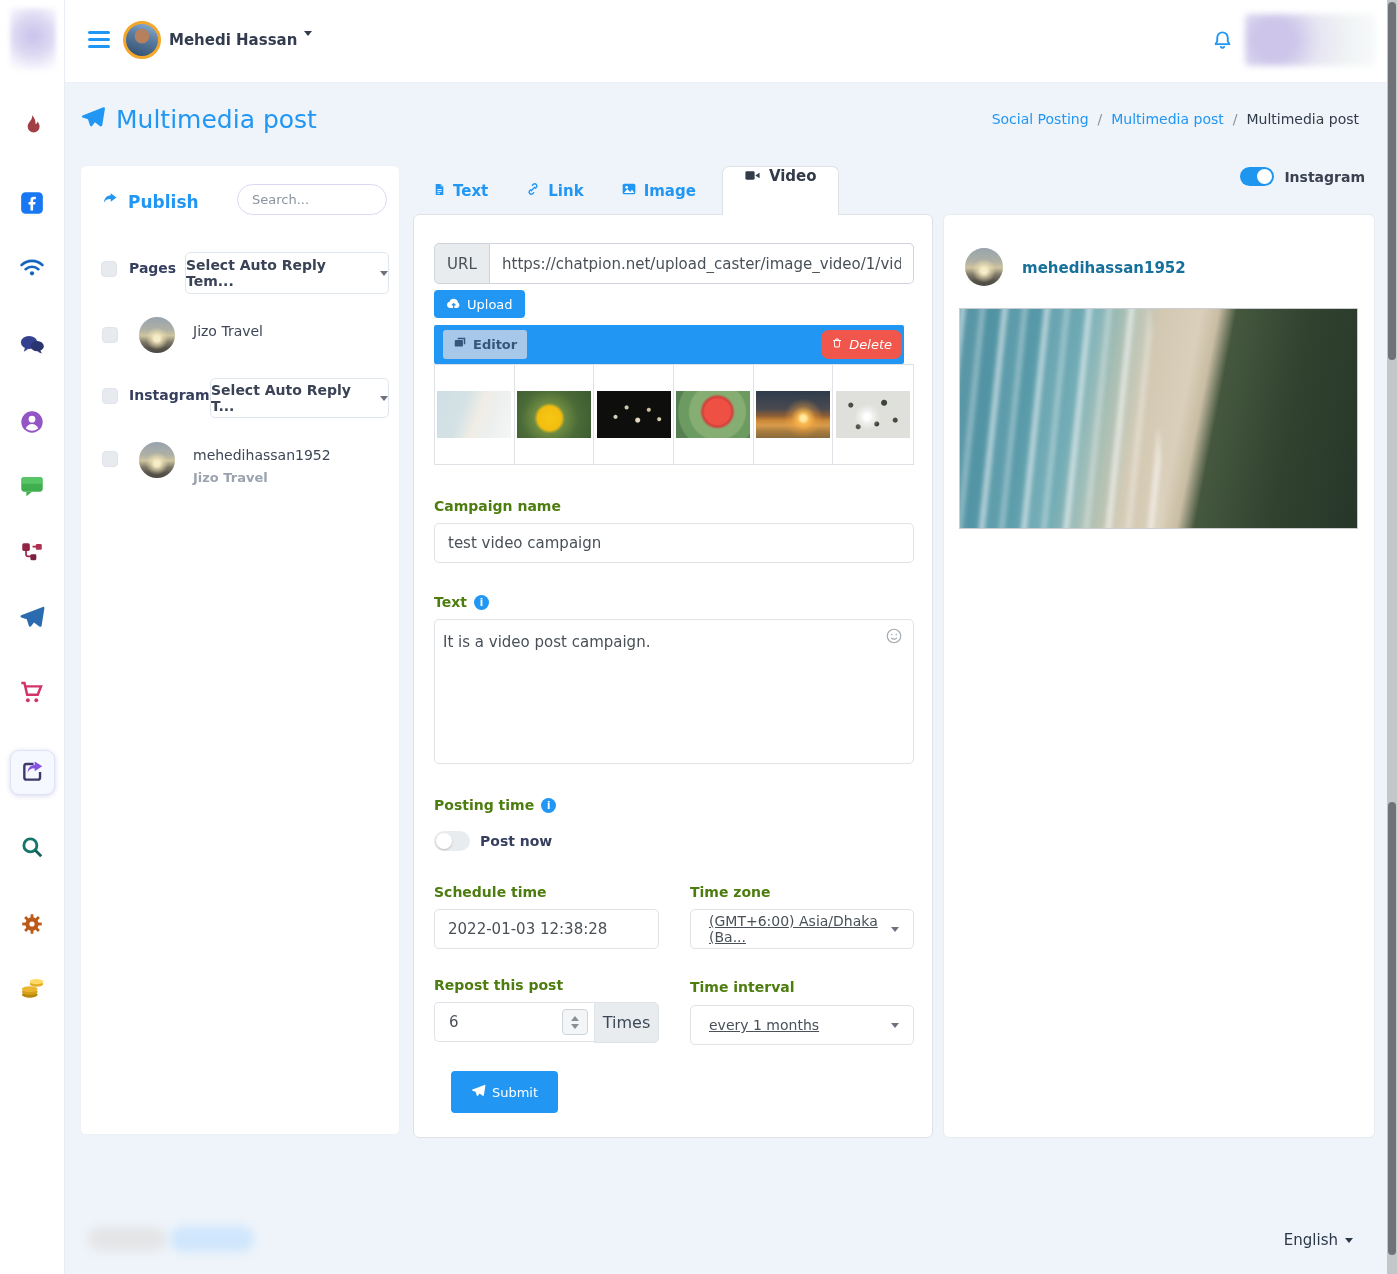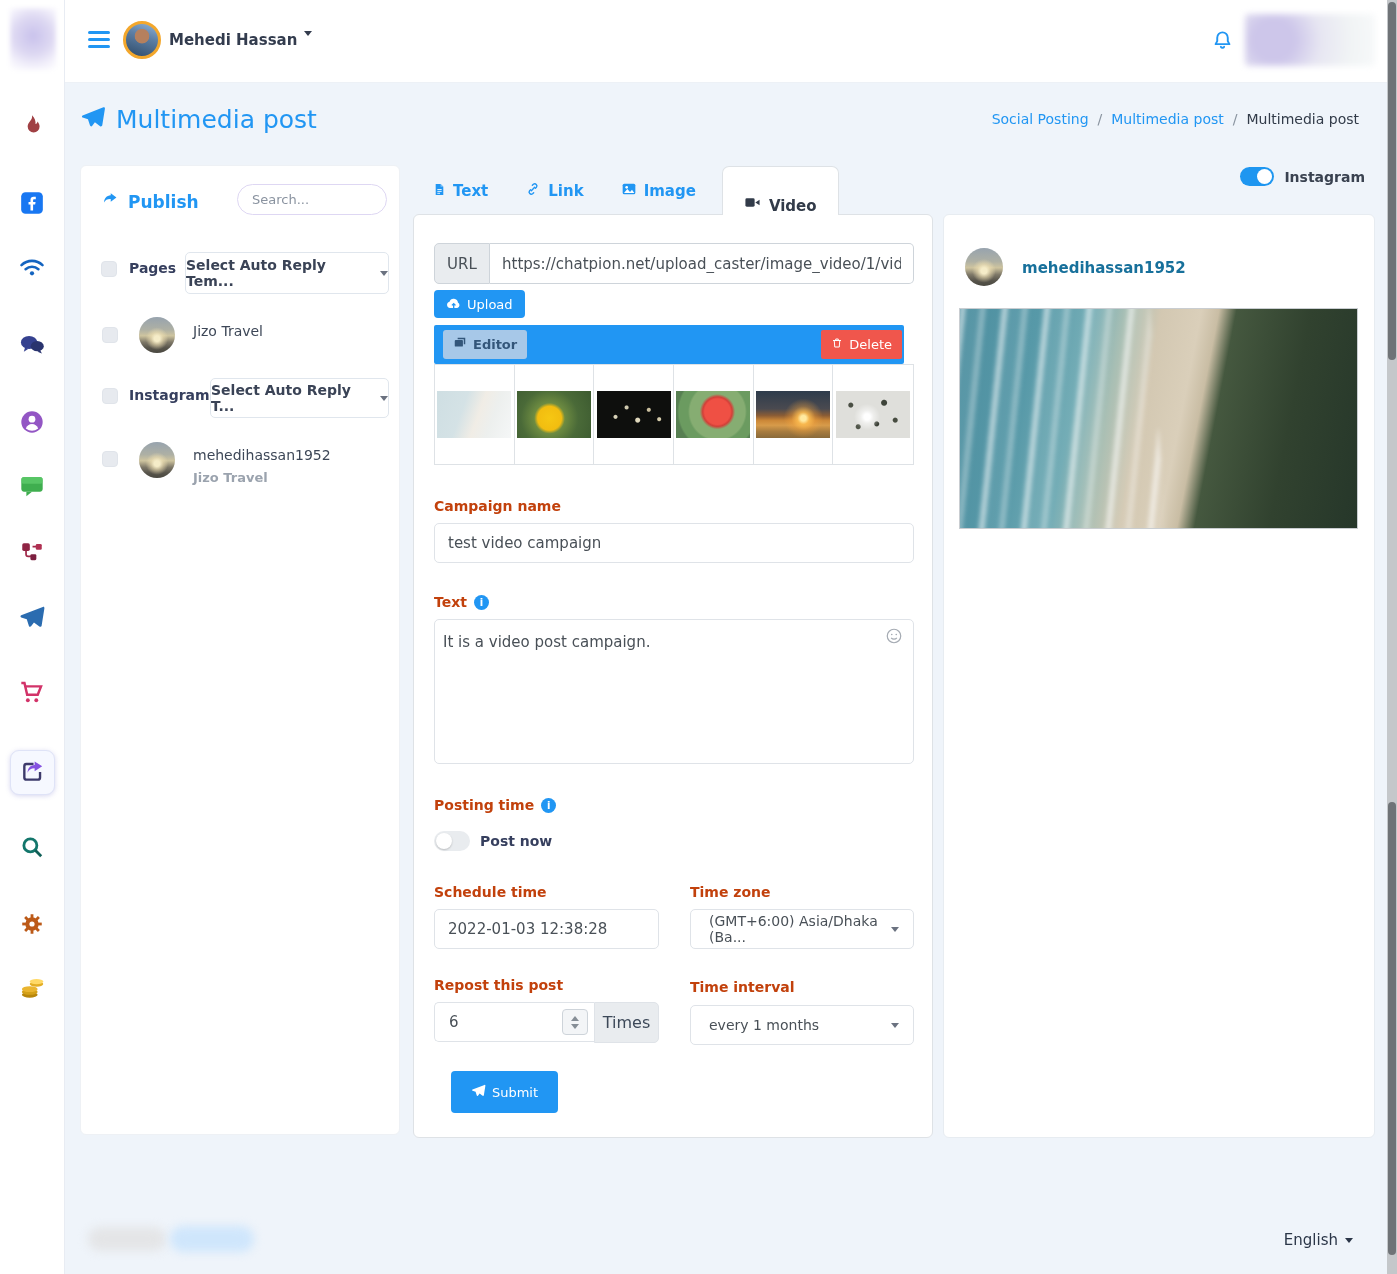--- a/index.html
+++ b/index.html
@@ -64,42 +64,42 @@
   .avatar-sunset { border-radius:50%;
     background:radial-gradient(circle at 50% 60%, #f5ecc8 0 10%, rgba(240,225,180,.6) 22%, rgba(0,0,0,0) 40%),
                linear-gradient(180deg,#97a3ae 0%,#aeb0a4 35%,#cec49f 52%,#7e7868 70%,#57544b 86%,#4a4840 100%); }
   .acct-name { position:absolute; font-size:14px; color:#3d4757; }
   .acct-sub { position:absolute; font-size:13px; font-weight:bold; color:#9ba3ae; }
 
   
   .tabs-row { position:absolute; left:413px; top:166px; width:520px; height:49px; display:flex; align-items:center; z-index:3; }
   .tab-link { display:flex; align-items:center; gap:7px; color:#2196f3; font-size:15px; font-weight:bold; cursor:pointer; }
   .tab-active { height:49px; background:#fff; border:1px solid #dee2e6; border-bottom:none; border-radius:7px 7px 0 0;
-    display:flex; align-items:flex-end; gap:8px; padding:0 21px; color:#323b49; font-size:15px; font-weight:bold; cursor:pointer; }
+    display:flex; align-items:flex-start; gap:8px; padding:0 21px; color:#323b49; font-size:15px; font-weight:bold; cursor:pointer; }
 
   
   .composer { position:absolute; left:413px; top:214px; width:520px; height:924px; border:1px solid #dee2e6; z-index:2; }
   .abs { position:absolute; }
-  .field-label { position:absolute; font-size:14px; font-weight:bold; color:#c2410c; display:flex; align-items:center; gap:7px; }
+  .field-label { position:absolute; font-size:14px; font-weight:bold; color:#4d7c0f; display:flex; align-items:center; gap:7px; }
   .info-dot { width:15px; height:15px; border-radius:50%; background:#2196f3; color:#fff; display:inline-flex;
     align-items:center; justify-content:center; font-size:10px; font-weight:bold; }
   .info-dot::before { content:"i"; }
   .url-group { left:20px; top:28px; width:480px; height:41px; display:flex; }
   .url-prefix { width:56px; background:#e9ecef; border:1px solid #ced4da; border-radius:5px 0 0 5px;
     display:flex; align-items:center; justify-content:center; font-size:15px; color:#495057; }
   .url-input { flex:1; border:1px solid #ced4da; border-left:none; border-radius:0 5px 5px 0; padding:0 12px;
     font-size:15px; color:#495057; font-family:inherit; outline:none; white-space:nowrap; overflow:hidden; min-width:0; }
   .btn-blue { background:#2196f3; color:#fff; border:none; border-radius:4px; display:flex; align-items:center;
     gap:6px; justify-content:center; cursor:pointer; font-family:inherit; }
   .upload-btn { left:20px; top:75px; height:28px; padding:0 12px; font-size:13px; }
   .editor-bar { left:20px; top:110px; width:470px; height:39px; background:#2196f3; border-radius:2px; }
   .editor-btn { position:absolute; left:9px; top:5px; height:29px; padding:0 10px; background:#a7c8e8; color:#33567a;
     border:none; border-radius:3px; font-size:13px; font-weight:bold; display:flex; align-items:center; gap:6px; cursor:pointer; font-family:inherit; }
   .delete-btn { position:absolute; right:2px; top:5px; height:29px; padding:8px 10px; background:#f0564c; color:#fff;
-    border:none; border-radius:2px; font-size:13px; display:flex; align-items:center; gap:6px; cursor:pointer; font-family:inherit; }
+    border:none; border-radius:8px; font-size:13px; display:flex; align-items:center; gap:6px; cursor:pointer; font-family:inherit;font-style:italic; }
   .frames-strip { left:20px; top:149px; width:480px; height:101px; border:1px solid #dee2e6; display:flex; background:#fff; }
   .frame-cell { width:80px; height:100%; border-right:1px solid #dee2e6; display:flex; align-items:center; justify-content:center; cursor:pointer; }
   .frame-cell:last-child { border-right:none; }
   .frame { width:74px; height:47px; }
   .th1 { background:linear-gradient(110deg,#7fa9b4 0%,#8fb3bc 35%,#d9cfbc 55%,#cfd6d2 72%,#e4e9ea 100%); opacity:.38; }
   .th2 { background:radial-gradient(circle at 44% 58%, #f6c713 0%, #f2bd10 24%, #6d8b41 31%, #4a6a38 58%, #3c5a30 100%); }
   .th3 { background:
     radial-gradient(circle at 25% 55%, #d8d2b8 0 1.5px, rgba(0,0,0,0) 2.5px),
     radial-gradient(circle at 40% 35%, #cfc9ae 0 1.5px, rgba(0,0,0,0) 2.5px),
     radial-gradient(circle at 55% 62%, #e0d9bd 0 2px, rgba(0,0,0,0) 3px),
@@ -115,21 +115,21 @@
     radial-gradient(circle at 30% 76%, #51564a 0 2px, rgba(0,0,0,0) 3px),
     radial-gradient(circle at 55% 70%, #3a3f35 0 2px, rgba(0,0,0,0) 3px), #dfdfdb; }
   .text-input { position:absolute; border:1px solid #dfe3e8; border-radius:5px; font-size:15px; color:#495057;
     font-family:inherit; padding:0 13px; outline:none; background:#fff; }
   textarea.text-input { padding:12px 13px; resize:none; line-height:1.45; }
   .smiley { position:absolute; right:29px; top:412px; cursor:pointer; }
   .toggle-off { position:absolute; left:20px; top:616px; width:36px; height:20px; border-radius:10px; background:#e9ecef; cursor:pointer; }
   .toggle-off .knob { position:absolute; left:2px; top:2px; width:16px; height:16px; border-radius:50%; background:#fff; box-shadow:0 1px 2px rgba(0,0,0,.2); }
   .postnow-label { position:absolute; left:66px; top:618px; font-size:14px; font-weight:bold; color:#363f5e; }
   .select-box { position:absolute; background:#fff; border:1px solid #dfe3e8; border-radius:5px; display:flex;
-    align-items:center; font-size:14px; color:#495057; padding:0 14px 0 18px; justify-content:space-between; cursor:pointer; }
+    align-items:center; font-size:14px; color:#495057; padding:0 14px 0 18px; justify-content:space-between; cursor:pointer;text-decoration:underline; }
   .repost-group { position:absolute; left:20px; top:787px; width:225px; height:40px; display:flex; }
   .repost-input-wrap { position:relative; flex:1; }
   .repost-input { width:100%; height:40px; border:1px solid #dfe3e8; border-right:none; border-radius:5px 0 0 5px;
     padding:0 14px; font-size:15px; color:#495057; font-family:inherit; outline:none; }
   .spinner { position:absolute; right:6px; top:7px; width:26px; height:26px; background:#f3f5f7; border:1px solid #ced4da;
     border-radius:4px; display:flex; flex-direction:column; align-items:center; justify-content:center; gap:3px; cursor:pointer; }
   .spin-up { width:0; height:0; border-left:4px solid transparent; border-right:4px solid transparent; border-bottom:5px solid #868e96; }
   .spin-dn { width:0; height:0; border-left:4px solid transparent; border-right:4px solid transparent; border-top:5px solid #868e96; }
   .times-addon { width:65px; height:41px; background:#e9ecef; border:1px solid #dfe3e8; border-radius:0 5px 5px 0;
     display:flex; align-items:center; justify-content:center; font-size:16px; color:#3c4858; }

